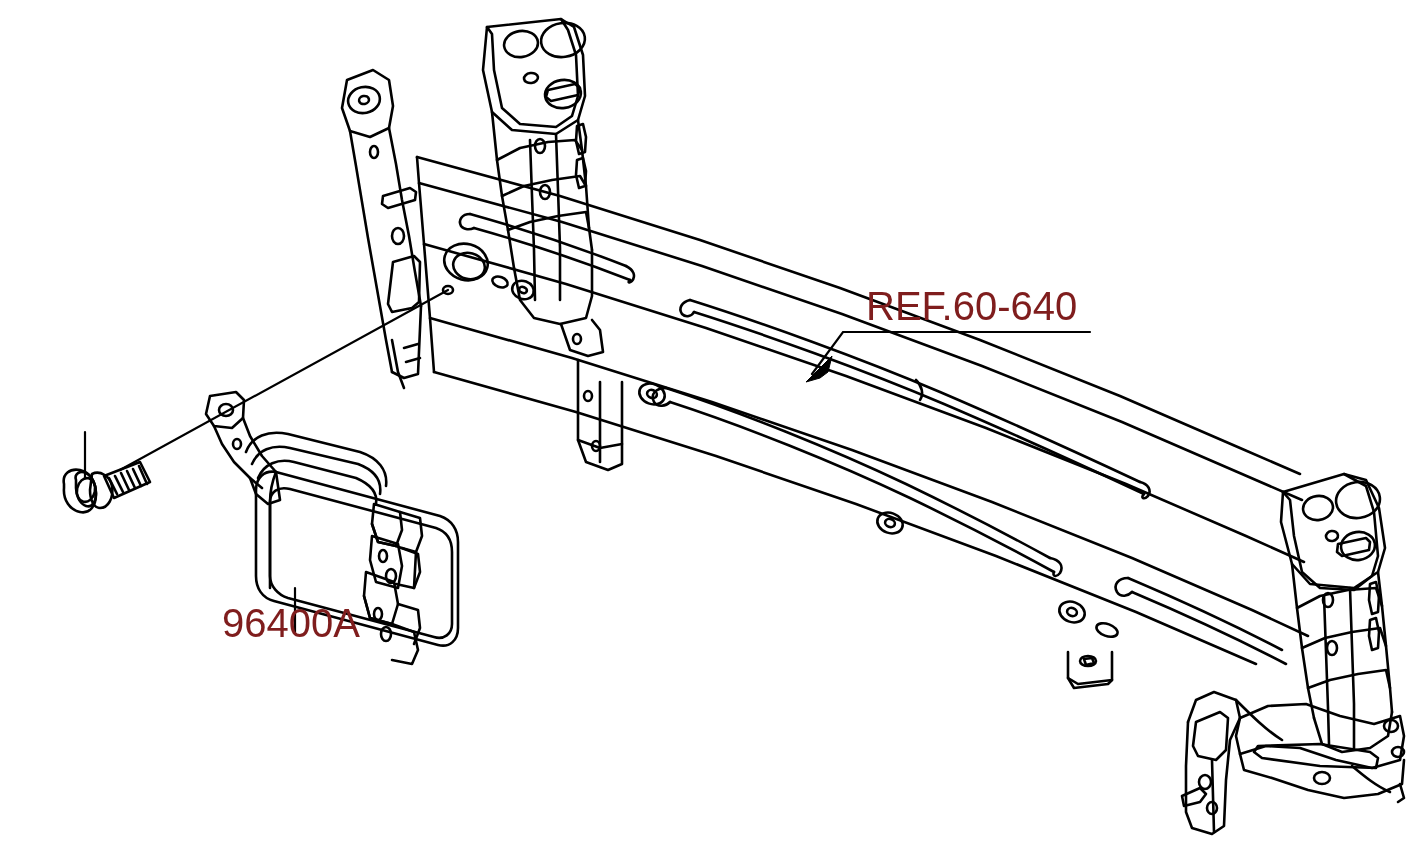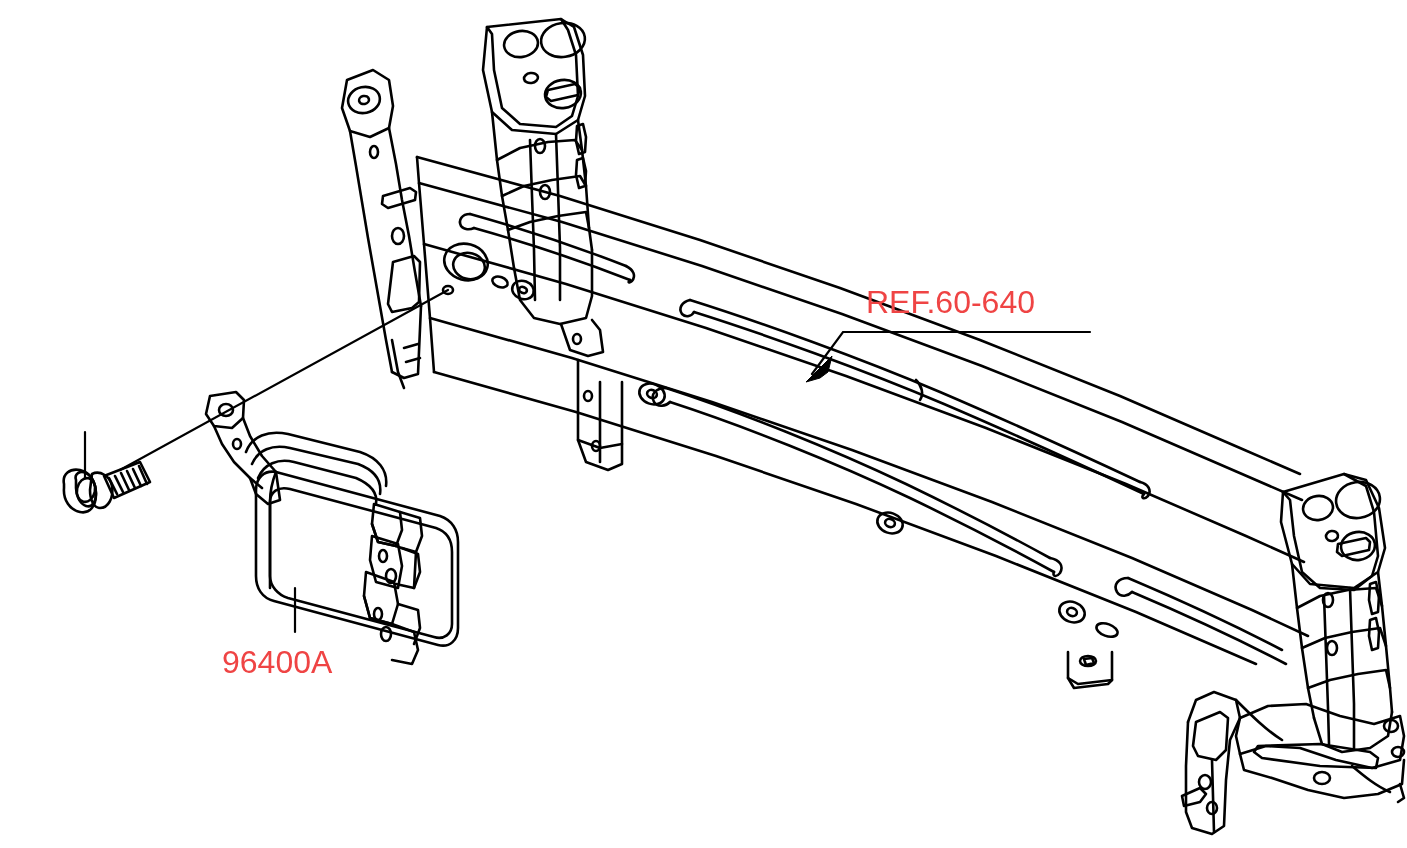--- a/index.html
+++ b/index.html
@@ -18,29 +18,29 @@
   }
   #diagram-svg {
     position: absolute;
     top: 0;
     left: 0;
     width: 1407px;
     height: 848px;
   }
   .label-text {
     position: absolute;
-    color: #ef4444;
+    color: #7f1d1d;
     font-family: "Liberation Sans", sans-serif;
-    font-size: 32px;
+    font-size: 40px;
     line-height: 1;
     white-space: nowrap;
     letter-spacing: 0px;
   }
   #label-1125DB { left: 14px;  top: 386px; }
-  #label-96400A { left: 222px; top: 646px; text-align: center; }
+  #label-96400A { left: 222px; top: 603px; text-align: center; }
   #label-REF    { left: 866px; top: 286px; }
 </style>
 </head>
 <body>
 
 <div id="diagram-root">
 
   <svg id="diagram-svg" viewBox="0 0 1407 848" xmlns="http://www.w3.org/2000/svg">
 
     <g fill="none" stroke="#000000" stroke-width="2.6" stroke-linecap="round" stroke-linejoin="round">

